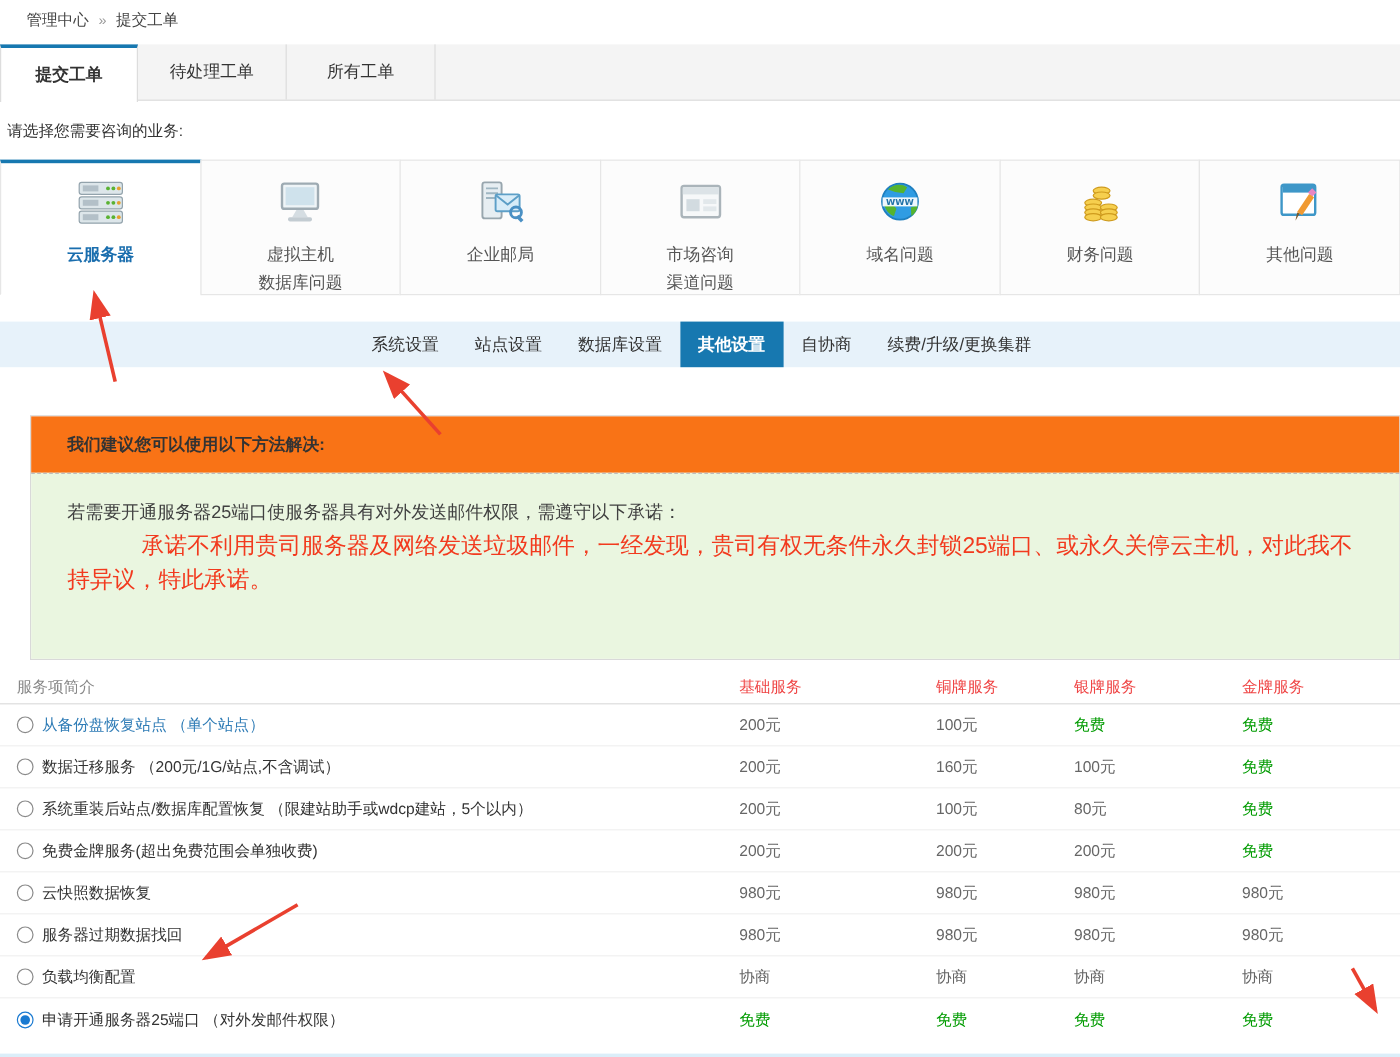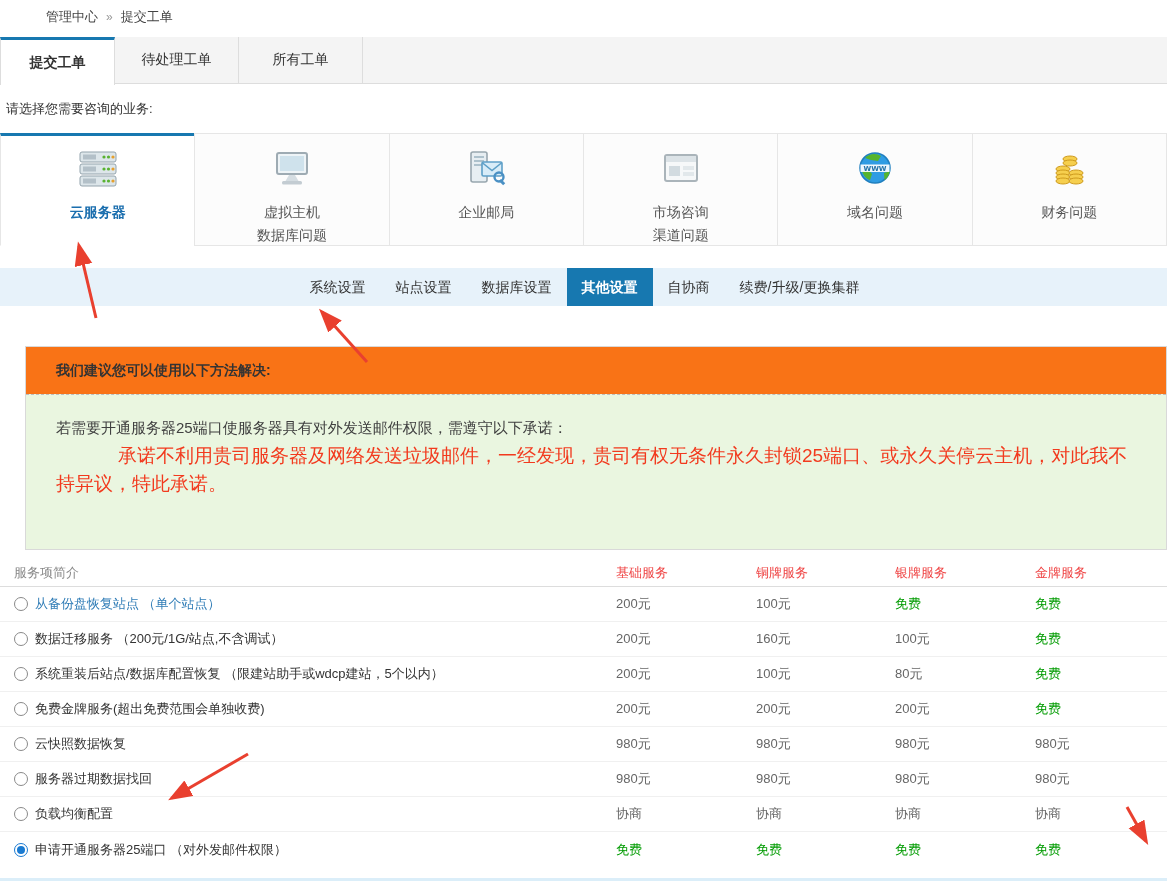--- a/index.html
+++ b/index.html
@@ -1,20 +1,20 @@
 <!DOCTYPE html>
 <html><head>
 <meta charset="utf-8">
 <style>
   * { margin:0; padding:0; box-sizing:border-box; }
   body { background:#fff; font-family:"Liberation Sans","DejaVu Sans",sans-serif; color:#333; }
   #page { position:relative; width:1167px; height:881px; background:#fff; overflow:hidden; }
 
   
-  .breadcrumb { padding:8px 0 0 22px; font-size:13px; color:#444;margin-left:24px; }
+  .breadcrumb { padding:8px 0 0 22px; font-size:13px; color:#444; }
   .breadcrumb .sep { color:#999; margin:0 8px; font-size:12px; }
 
   
   .tabbar { margin-top:11px; height:47px; background:#f4f4f4; border-bottom:1px solid #ddd; display:flex; }
   .tab { width:124px; display:flex; align-items:center; justify-content:center; font-size:14px; color:#333;
          border-right:1px solid #ddd; cursor:pointer; }
   .tab.active { width:115px; background:#fff; border-top:3px solid #1778b0; border-left:1px solid #ddd;
                 height:48px; margin-bottom:-1px; font-weight:bold; z-index:2; }
 
   
@@ -48,21 +48,21 @@
   .thead .h0 { position:absolute; left:14px; top:4px; }
   .trow { position:relative; height:35px; border-bottom:1px solid #f0f0f0; display:flex; align-items:center; padding-left:14px; font-size:13px; }
   .trow:last-child { border-bottom:none; }
   .radio { width:14px; height:14px; border:1px solid #8a8a8a; border-radius:50%; background:#fff; margin-right:7px; flex:0 0 auto; cursor:pointer; }
   .radio.checked { border:1px solid #1a7ad1; position:relative; }
   .radio.checked::after { content:""; position:absolute; left:2px; top:2px; width:8px; height:8px; border-radius:50%; background:#1a7ad1; }
   .rlabel { color:#333; cursor:pointer; }
   .rlabel.link { color:#2f7cb6; }
   .cell { position:absolute; top:50%; transform:translateY(-50%); font-size:13px; color:#666; }
   .hcell { position:absolute; top:4px; font-size:13px; color:#ef4444; }
-  .c1 { left:616px; } .c2 { left:756px; } .c3 { left:895px; } .c4 { left:1035px; }
+  .c1 { left:616px; } .c2 { left:780px; } .c3 { left:895px; } .c4 { left:1035px; }
   .price.free { color:#009b00; }
 
   
   .footer { display:flex; justify-content:flex-end; align-items:center; margin-top:16px; padding-right:6px; gap:12px; }
   .fq { font-size:14px; color:#555; }
   .btn { border:none; border-radius:3px; height:33px; color:#fff; font-size:15px; font-weight:bold;
          display:inline-flex; align-items:center; cursor:pointer; font-family:inherit; }
   .btn-useful { background:#1d7dc0; padding:0 13px; gap:7px; }
   .btn-submit { background:#f86c0c; padding:0 15px; }
 
@@ -212,20 +212,35 @@
             <ellipse cx="30" cy="32" rx="7" ry="3"></ellipse>
           </g>
         </svg>
       </div>
       <div class="lbl">
         <div>财务问题</div>
           <div></div>
       </div>
     </div>
 
+    <div class="cat">
+      <div class="ic">
+        <svg width="46" height="42" viewBox="0 0 46 42">
+          <rect x="8" y="5" width="28" height="25" rx="2" fill="#fff" stroke="#3e97c8" stroke-width="2"></rect>
+          <rect x="9" y="6" width="26" height="5.5" fill="#3e97c8"></rect>
+          <rect x="31" y="9" width="5" height="5" transform="rotate(45 33.5 11.5)" fill="#e787c3"></rect>
+          <line x1="33" y1="14" x2="23" y2="29" stroke="#f09a32" stroke-width="5"></line>
+          <path d="M23 29l-3.5 6 1.5-7z" fill="#7a5a2e"></path>
+        </svg>
+      </div>
+      <div class="lbl">
+        <div>其他问题</div>
+          <div></div>
+      </div>
+    </div>
 
   </div>
 
   <div class="subtabs">
     <div class="subtab"><span>系统设置</span></div>
     <div class="subtab"><span>站点设置</span></div>
     <div class="subtab"><span>数据库设置</span></div>
     <div class="subtab active"><span>其他设置</span></div>
     <div class="subtab"><span>自协商</span></div>
     <div class="subtab"><span>续费/升级/更换集群</span></div>

